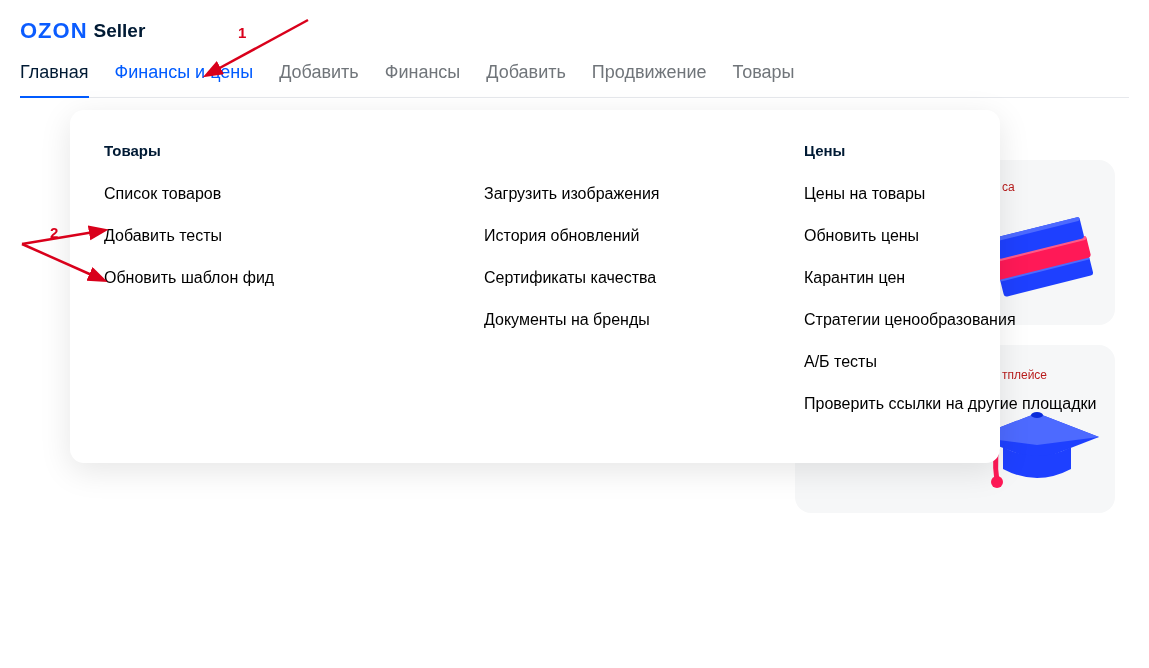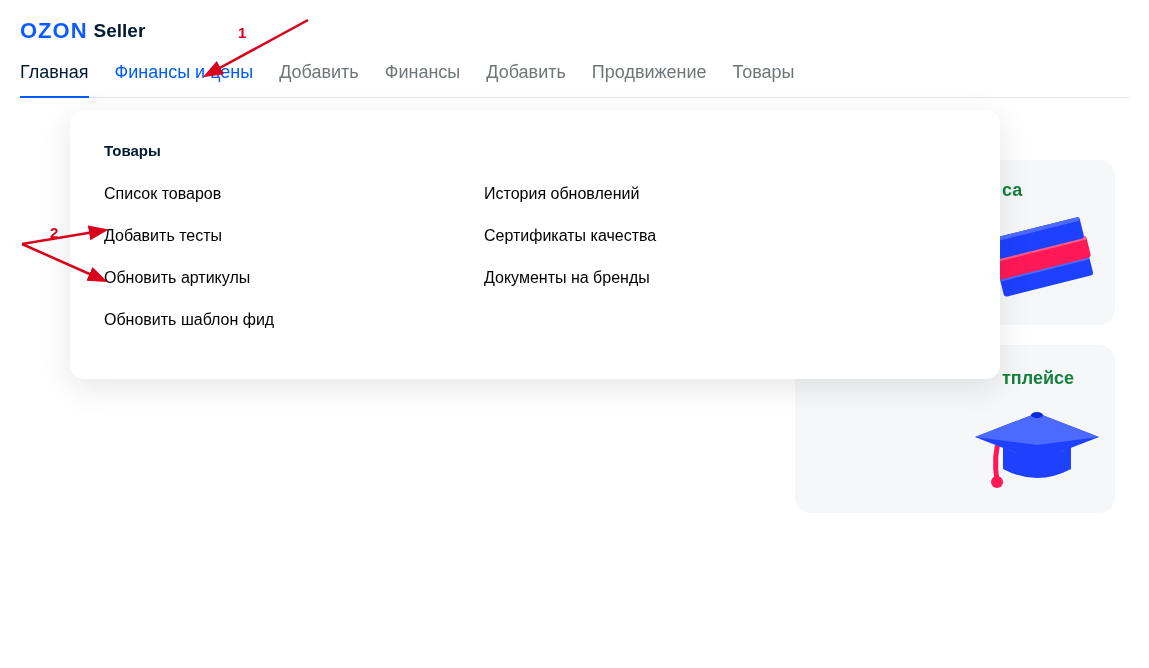--- a/index.html
+++ b/index.html
@@ -104,23 +104,23 @@
     .bg-card {
       position: absolute;
       background: #f6f7f8;
       border-radius: 16px;
       z-index: 10;
     }
     .bg-card-1 { left: 795px; top: 160px; width: 320px; height: 165px; }
     .bg-card-2 { left: 795px; top: 345px; width: 320px; height: 168px; }
     .bg-text {
       position: absolute;
-      color: #15803d;
-      font-size: 18px;
-      font-weight: 700;
+      color: #b91c1c;
+      font-size: 12px;
+      font-weight: 400;
       z-index: 12;
     }
     .card-illustration {
       position: absolute;
       right: 8px;
       bottom: 8px;
       z-index: 11;
     }
   </style>
 </head>
@@ -166,28 +166,37 @@
     <ellipse cx="70" cy="30" rx="6" ry="3" fill="#0a2bd9"></ellipse>
   </svg>
 </div>
 <div class="bg-text" style="left:1002px; top:368px;">тплейсе</div>
 
 <div class="dropdown">
   <div class="dropdown-col dropdown-col-wide">
     <div class="dropdown-heading">Товары</div>
     <div class="dropdown-link">Список товаров</div>
     <div class="dropdown-link">Добавить тесты</div>
-    <div class="dropdown-link">Обновить артикулы</div>
     <div class="dropdown-link">Обновить шаблон фид</div>
   </div>
   <div class="dropdown-col">
     <div class="dropdown-heading invisible">.</div>
+    <div class="dropdown-link">Загрузить изображения</div>
     <div class="dropdown-link">История обновлений</div>
     <div class="dropdown-link">Сертификаты качества</div>
     <div class="dropdown-link">Документы на бренды</div>
+  </div>
+  <div class="dropdown-col dropdown-col-wide">
+    <div class="dropdown-heading">Цены</div>
+    <div class="dropdown-link">Цены на товары</div>
+    <div class="dropdown-link">Обновить цены</div>
+    <div class="dropdown-link">Карантин цен</div>
+    <div class="dropdown-link">Стратегии ценообразования</div>
+    <div class="dropdown-link">А/Б тесты</div>
+    <div class="dropdown-link">Проверить ссылки на другие площадки</div>
   </div>
 </div>
 
 <div class="annot" style="left:210px; top:18px;">
   <span style="position:absolute; left:28px; top:6px;">1</span>
   <svg width="110" height="60">
     <defs>
       <marker id="ah1" markerWidth="10" markerHeight="10" refX="2" refY="3" orient="auto">
         <path d="M0,0 L0,6 L8,3 z" fill="#d9001b"></path>
       </marker>

